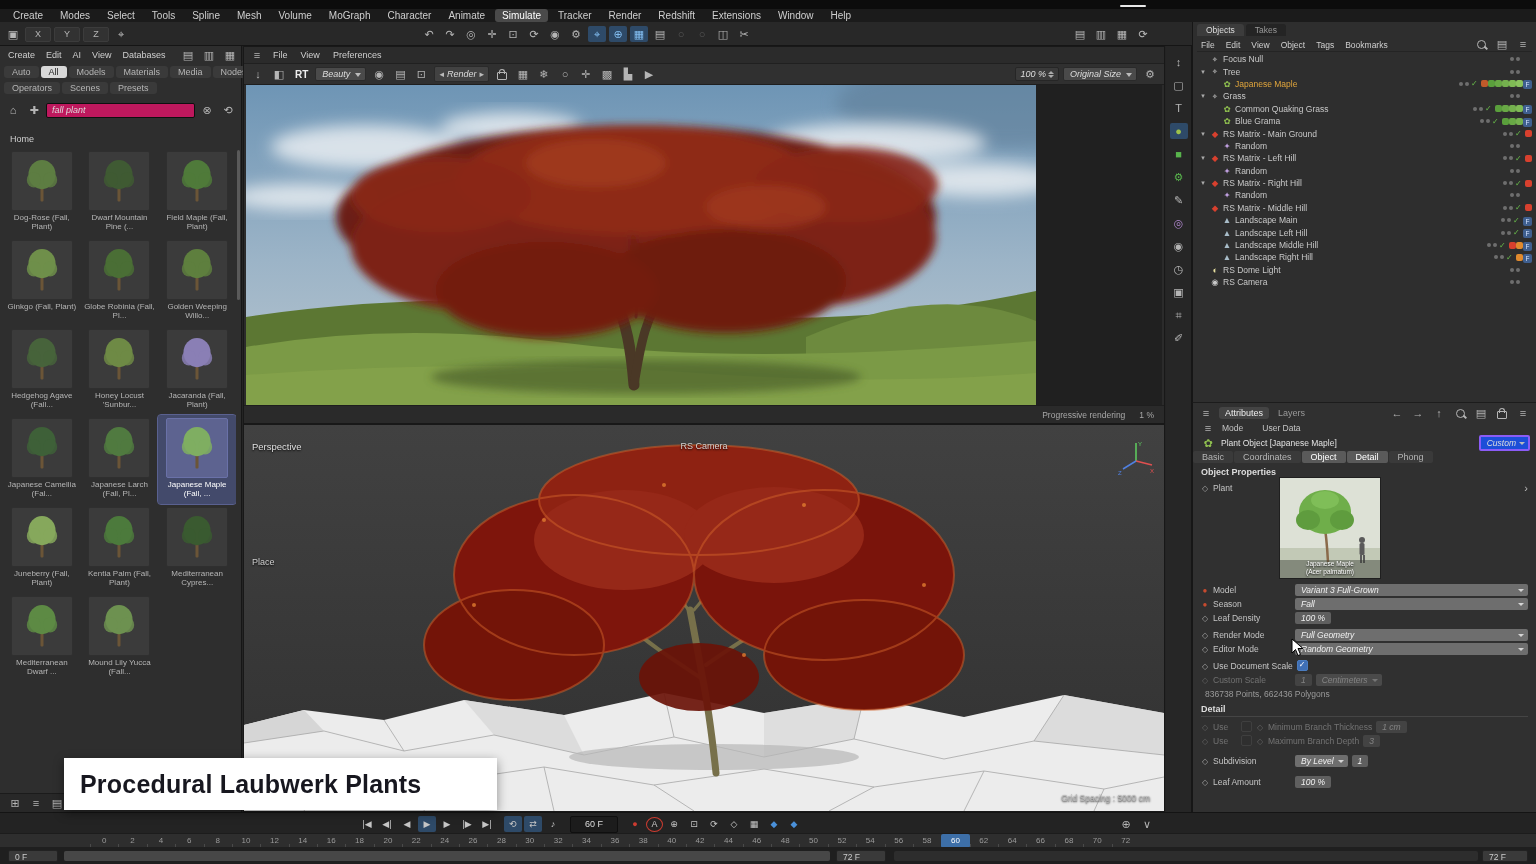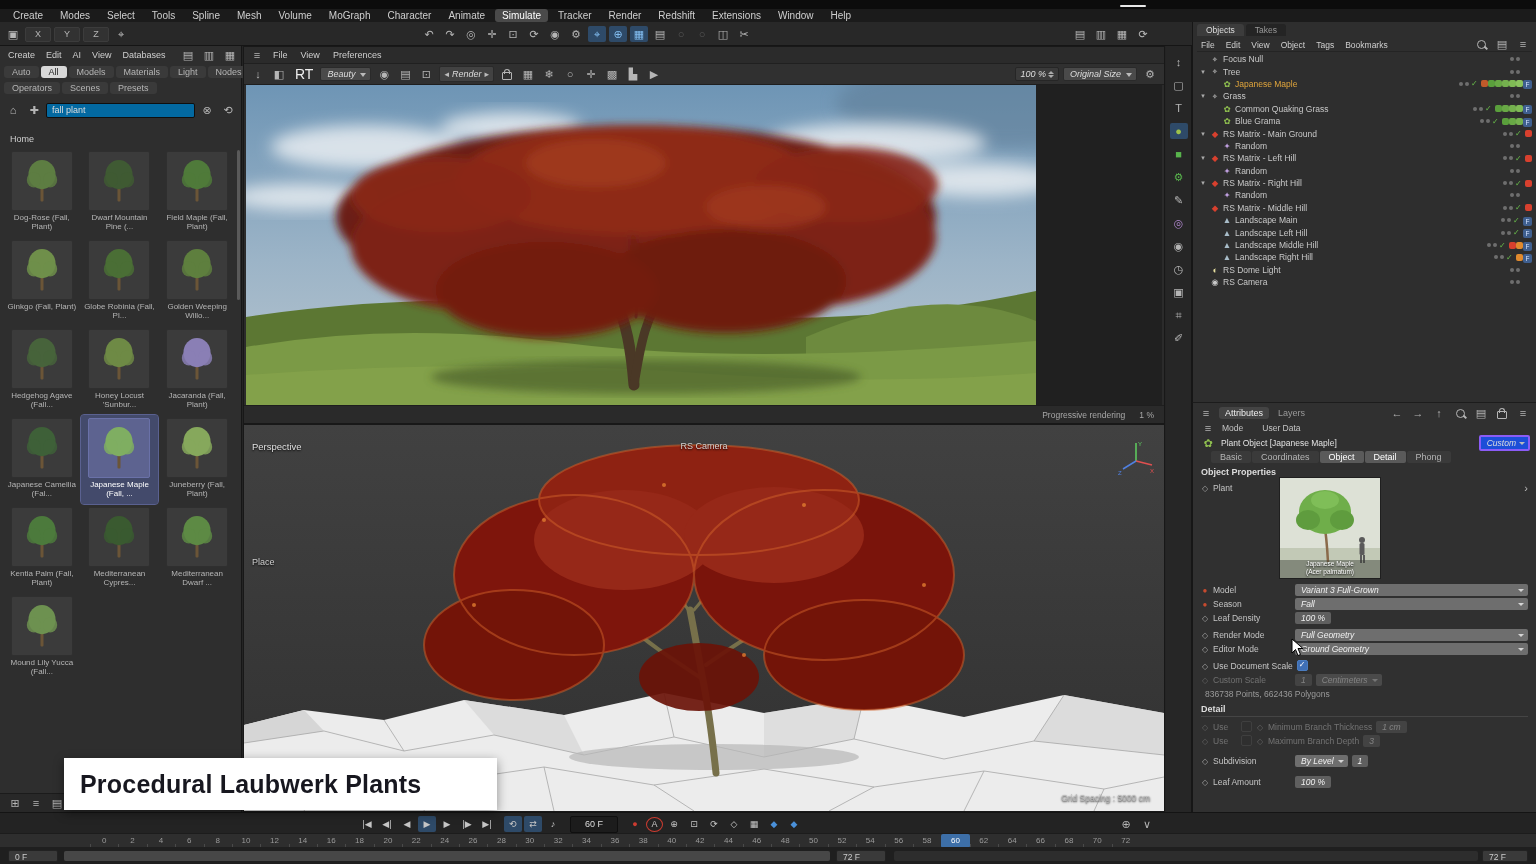--- a/index.html
+++ b/index.html
@@ -32,40 +32,40 @@
   #tb-right{position:absolute;right:40px;top:4px;}
 
   
   #asset-panel{position:absolute;left:0;top:46px;width:242px;height:766px;background:#2e2e2e;border-right:1px solid #161616;box-sizing:border-box;}
   .ab-menu{position:absolute;top:2px;left:4px;right:2px;height:14px;display:flex;align-items:center;}
   .ab-menu .mitem{padding:0 4px;font-size:9px;}
   #ab-header-icons{margin-left:auto;}
   #ab-tabs1{position:absolute;top:20px;left:4px;right:2px;display:flex;gap:2px;}
   #ab-tabs2{position:absolute;top:36px;left:4px;display:flex;gap:2px;}
   .ab-search{position:absolute;top:56px;left:4px;right:4px;height:16px;display:flex;align-items:center;gap:3px;}
-  .ab-search input{flex:1;height:13px;background:#0369a1;border:1px solid #0f0f0f;border-radius:2px;color:#ddd;font-size:9px;padding:0 5px;font-family:inherit;}
+  .ab-search input{flex:1;height:13px;background:#be185d;border:1px solid #0f0f0f;border-radius:2px;color:#ddd;font-size:9px;padding:0 5px;font-family:inherit;font-style:italic;}
   .ab-crumb{position:absolute;top:88px;left:10px;font-size:9px;color:#cfcfcf;}
   #ab-grid{position:absolute;top:102px;left:3px;right:5px;height:628px;display:grid;grid-template-columns:repeat(3,1fr);grid-auto-rows:89px;overflow:hidden;}
   .acell{display:flex;flex-direction:column;align-items:center;padding-top:3px;border-radius:3px;}
   .acell.sel{background:#49507322;outline:1px solid #5a6190;background:#434a6b;}
   .athumb{width:60px;height:58px;background:#3b3b3b;border:1px solid #2f2f2f;border-radius:2px;display:flex;align-items:center;justify-content:center;}
   .acell.sel .athumb{background:#5d6390;border-color:#6a71a8;}
   .alabel{margin-top:2px;font-size:8px;line-height:1.15;color:#b5b5b5;text-align:center;height:19px;overflow:hidden;padding:0 2px;}
   .acell.sel .alabel{color:#fff;}
   .ab-vscroll{position:absolute;right:1px;top:104px;width:3px;height:150px;background:#5a5a5a;border-radius:2px;}
   .ab-footer{position:absolute;bottom:0;left:0;right:0;height:18px;background:#282828;border-top:1px solid #1b1b1b;display:flex;align-items:center;gap:4px;padding:0 6px;}
   .ab-slider{width:64px;height:3px;background:#4a4a4a;border-radius:2px;position:relative;}
   .ab-slider .knob{position:absolute;left:22px;top:-3px;width:8px;height:8px;background:#9a9a9a;border-radius:50%;}
 
   
   #picture-viewer{position:absolute;left:243px;top:46px;width:922px;height:378px;background:#2b2b2b;border:1px solid #181818;box-sizing:border-box;}
   .pv-menu{position:absolute;top:0;left:4px;right:4px;height:16px;display:flex;align-items:center;gap:2px;}
   .pv-menu .mitem{padding:0 5px;font-size:9px;}
   .pv-toolbar{position:absolute;top:16px;left:0;right:0;height:22px;background:#303030;border-top:1px solid #202020;border-bottom:1px solid #1e1e1e;display:flex;align-items:center;gap:4px;padding:0 5px;box-sizing:border-box;}
-  .rt{font-weight:normal;color:#eee;font-size:14px;padding:0 3px;}
+  .rt{font-weight:bold;color:#eee;font-size:10px;padding:0 3px;}
   .pv-sel{background:#4a4a4a;border:1px solid #2a2a2a;border-radius:2px;padding:1px 15px 1px 6px;font-size:9px;color:#ddd;position:relative;white-space:nowrap;}
   .pv-sel::after{content:"";position:absolute;right:4px;top:5px;border-left:3px solid transparent;border-right:3px solid transparent;border-top:4px solid #bbb;}
   .pv-nav{display:flex;align-items:center;gap:3px;background:#424242;border:1px solid #2a2a2a;border-radius:2px;padding:0 4px;font-size:9px;color:#ddd;height:14px;}
   .navarrow::before{content:"◂";color:#bbb;}
   .navarrow.r::before{content:"▸";}
   .pv-spacer{flex:1;}
   .pv-zoom{display:flex;align-items:center;gap:2px;background:#3a3a3a;border:1px solid #262626;border-radius:2px;padding:1px 4px;font-size:9px;color:#ddd;}
   .stepper{display:inline-flex;flex-direction:column;gap:1px;}
   .stepper i{border-left:3px solid transparent;border-right:3px solid transparent;display:block;}
   .stepper .up{border-bottom:3px solid #aaa;}
@@ -116,21 +116,21 @@
   .ap-head{position:absolute;top:2px;left:4px;right:4px;display:flex;align-items:center;gap:4px;}
   #ap-top-tabs .pill{background:transparent;color:#999;padding:1px 6px;}
   #ap-top-tabs .pill.active{background:#444;color:#eee;}
   #ap-h-right{margin-left:auto;}
   .ap-mode{position:absolute;top:17px;left:6px;right:4px;display:flex;align-items:center;gap:5px;color:#c5c5c5;}
   .ap-mode .ml18{margin-left:14px;}
   .ap-title{position:absolute;top:32px;left:6px;right:6px;display:flex;align-items:center;gap:4px;}
   .ap-title .ttl{color:#e2e2e2;white-space:nowrap;}
   .custom-box{margin-left:auto;background:#1d4ed8;border:2px solid #8b5cf6;border-radius:2px;padding:1px 12px 1px 6px;position:relative;color:#ddd;}
   .custom-box::after{content:"";position:absolute;right:3px;top:5px;border-left:3px solid transparent;border-right:3px solid transparent;border-top:3px solid #bbb;}
-  #ap-tabs{position:absolute;top:48px;left:18px;display:flex;gap:1px;}
+  #ap-tabs{position:absolute;top:48px;left:0;display:flex;gap:1px;}
   #ap-tabs .pill{border-radius:2px;background:#3a3a3a;color:#b5b5b5;padding:1px 9px;}
   #ap-tabs .pill.active{background:#5a5a5a;color:#fff;}
   .ap-sec{position:absolute;top:64px;left:8px;font-weight:bold;color:#ddd;font-size:9px;}
   .arow{position:absolute;left:8px;right:8px;height:13px;display:flex;align-items:center;gap:4px;}
   .arow.disabled{opacity:.42;}
   .pfx{width:8px;text-align:center;flex:none;}
   .pfx.dia::before{content:"◇";color:#9a9a9a;font-size:8px;}
   .pfx.kdot::before{content:"●";color:#c64a2e;font-size:8px;}
   .albl{flex:0 0 78px;white-space:nowrap;color:#c5c5c5;}
   .albl.w24{flex:0 0 24px;}
@@ -248,21 +248,21 @@
           <span class="ibtn">▤</span>
           <span class="ibtn">▥</span>
           <span class="ibtn">▦</span>
         </span>
     </div>
     <div id="ab-tabs1">
         <span class="pill">Auto</span>
         <span class="pill active">All</span>
         <span class="pill">Models</span>
         <span class="pill">Materials</span>
-        <span class="pill">Light</span>
+        <span class="pill">Media</span>
         <span class="pill">Nodes</span>
       </div>
     <div id="ab-tabs2">
         <span class="pill">Operators</span>
         <span class="pill">Scenes</span>
         <span class="pill">Presets</span>
       </div>
     <div class="ab-search">
       <span class="igroup" id="ab-search-left">
           <span class="ibtn">⌂</span>
@@ -378,20 +378,31 @@
         <div class="acell" style="--c: #3e6038;">
     <div class="athumb">
       <svg viewBox="0 0 40 48" width="54" height="52">
         <rect x="18.6" y="27" width="2.8" height="16" rx="1" fill="#6b5537"></rect>
         <ellipse cx="20" cy="18" rx="12.5" ry="13.5" fill="var(--c,#4f7a3a)"></ellipse>
         <ellipse cx="12.5" cy="23" rx="6.5" ry="7" fill="var(--c,#4f7a3a)" opacity="0.85"></ellipse>
         <ellipse cx="27.5" cy="23" rx="6.5" ry="7" fill="var(--c,#4f7a3a)" opacity="0.85"></ellipse>
       </svg>
     </div>
     <div class="alabel">Japanese Camellia (Fal...</div>
+  </div>
+        <div class="acell" style="--c: #507a40;">
+    <div class="athumb">
+      <svg viewBox="0 0 40 48" width="54" height="52">
+        <rect x="18.6" y="27" width="2.8" height="16" rx="1" fill="#6b5537"></rect>
+        <ellipse cx="20" cy="18" rx="12.5" ry="13.5" fill="var(--c,#4f7a3a)"></ellipse>
+        <ellipse cx="12.5" cy="23" rx="6.5" ry="7" fill="var(--c,#4f7a3a)" opacity="0.85"></ellipse>
+        <ellipse cx="27.5" cy="23" rx="6.5" ry="7" fill="var(--c,#4f7a3a)" opacity="0.85"></ellipse>
+      </svg>
+    </div>
+    <div class="alabel">Japanese Larch (Fall, Pl...</div>
   </div>
         <div class="acell sel" style="--c: #7fae62;">
     <div class="athumb">
       <svg viewBox="0 0 40 48" width="54" height="52">
         <rect x="18.6" y="27" width="2.8" height="16" rx="1" fill="#6b5537"></rect>
         <ellipse cx="20" cy="18" rx="12.5" ry="13.5" fill="var(--c,#4f7a3a)"></ellipse>
         <ellipse cx="12.5" cy="23" rx="6.5" ry="7" fill="var(--c,#4f7a3a)" opacity="0.85"></ellipse>
         <ellipse cx="27.5" cy="23" rx="6.5" ry="7" fill="var(--c,#4f7a3a)" opacity="0.85"></ellipse>
       </svg>
     </div>
@@ -1007,21 +1018,21 @@
       <span class="pfx dia"></span>
       <span class="albl">Render Mode</span>
       <span class="actrl asel wide">
           <i>Full Geometry</i>
         </span>
     </div>
     <div class="arow" style="top:239px">
       <span class="pfx dia"></span>
       <span class="albl">Editor Mode</span>
       <span class="actrl asel wide">
-          <i>Ground Geometry</i>
+          <i>Random Geometry</i>
         </span>
     </div>
     <div class="arow" style="top:256px">
       <span class="pfx dia"></span>
       <span class="albl">Use Document Scale</span>
       <span class="chk on"></span>
     </div>
     <div class="arow disabled" style="top:270px">
       <span class="pfx dia"></span>
       <span class="albl">Custom Scale</span>

